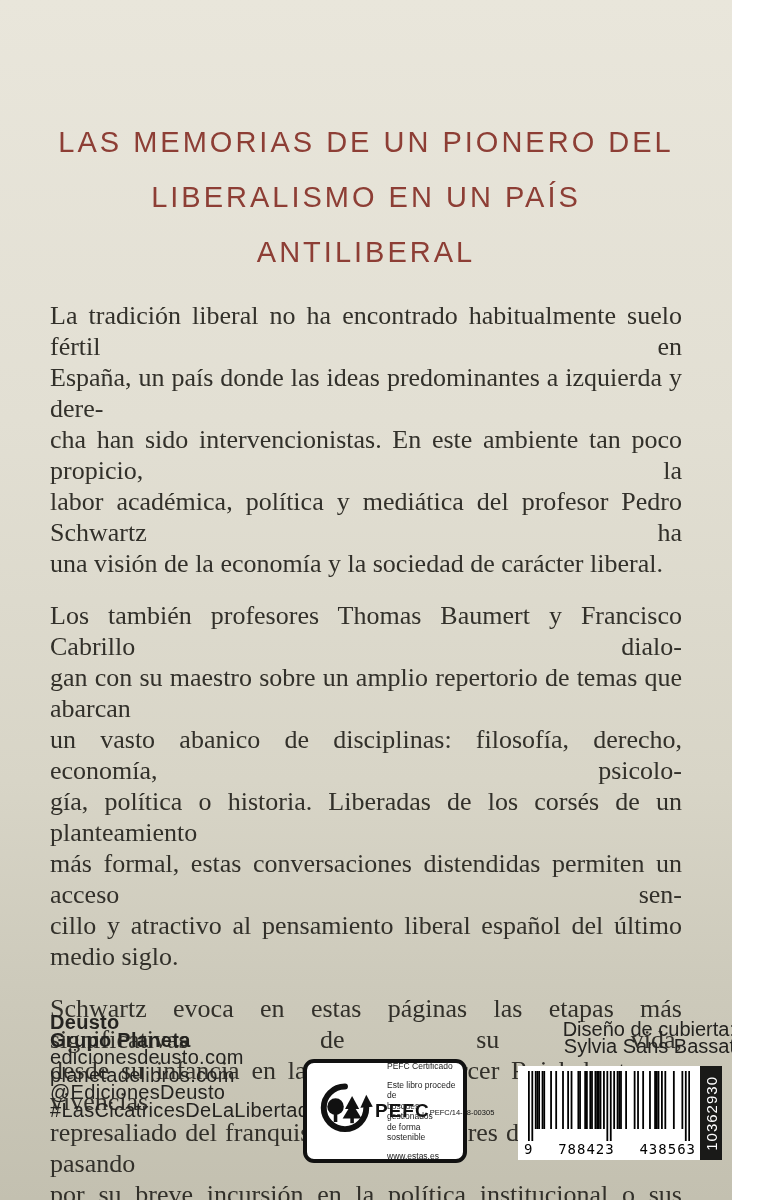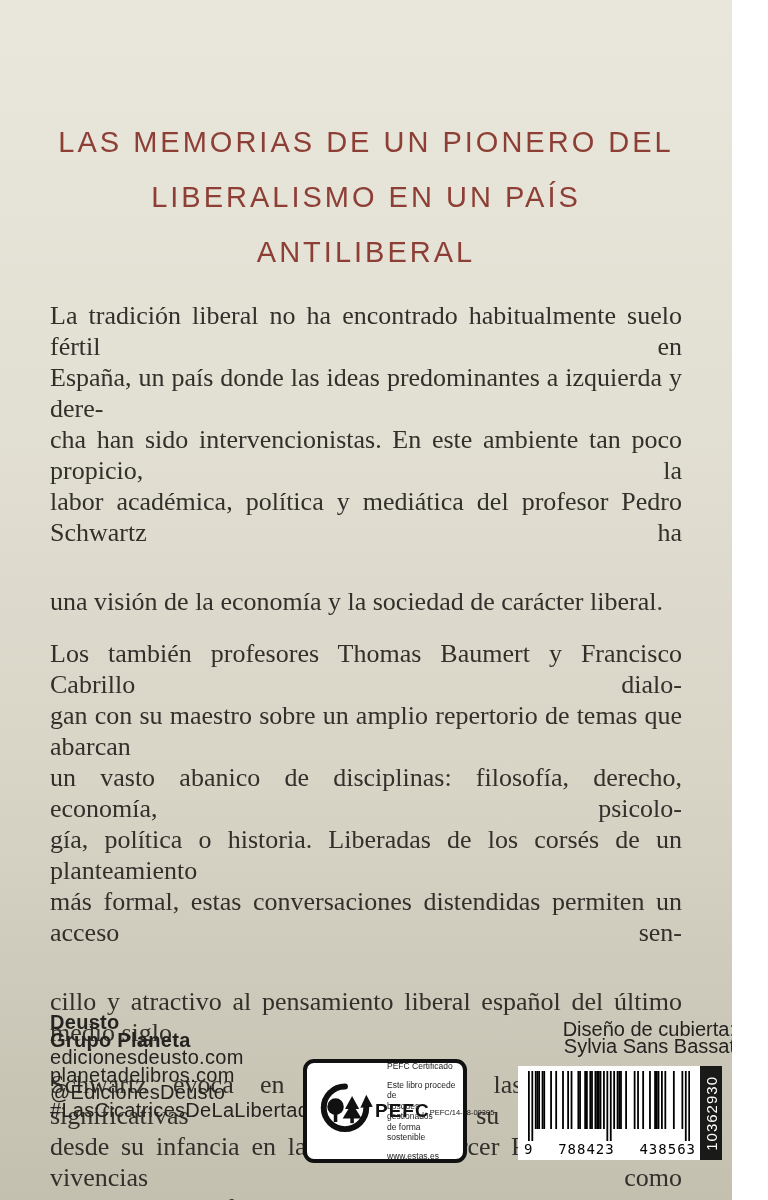--- a/index.html
+++ b/index.html
@@ -26,21 +26,21 @@
     font-size:26px;
   }
   .body-par.first{margin-top:14px;}
   .jline{
     display:block;
     line-height:31px;
     text-align:justify;
     text-align-last:justify;
     white-space:normal;
   }
-  .jline.last{text-align-last:left;margin-top:38px;}
+  .jline.last{text-align-last:left;}
   .footer{position:absolute;left:0;top:0;width:768px;height:1200px;pointer-events:none;
     font-family:"Liberation Sans", sans-serif;color:#242320;}
   .design-credit{
     position:absolute;right:33px;top:1021px;
     text-align:right;font-size:20px;line-height:17px;
   }
   .publisher{
     position:absolute;left:50px;top:1014px;
     font-size:20px;line-height:17.5px;letter-spacing:.3px;
   }

